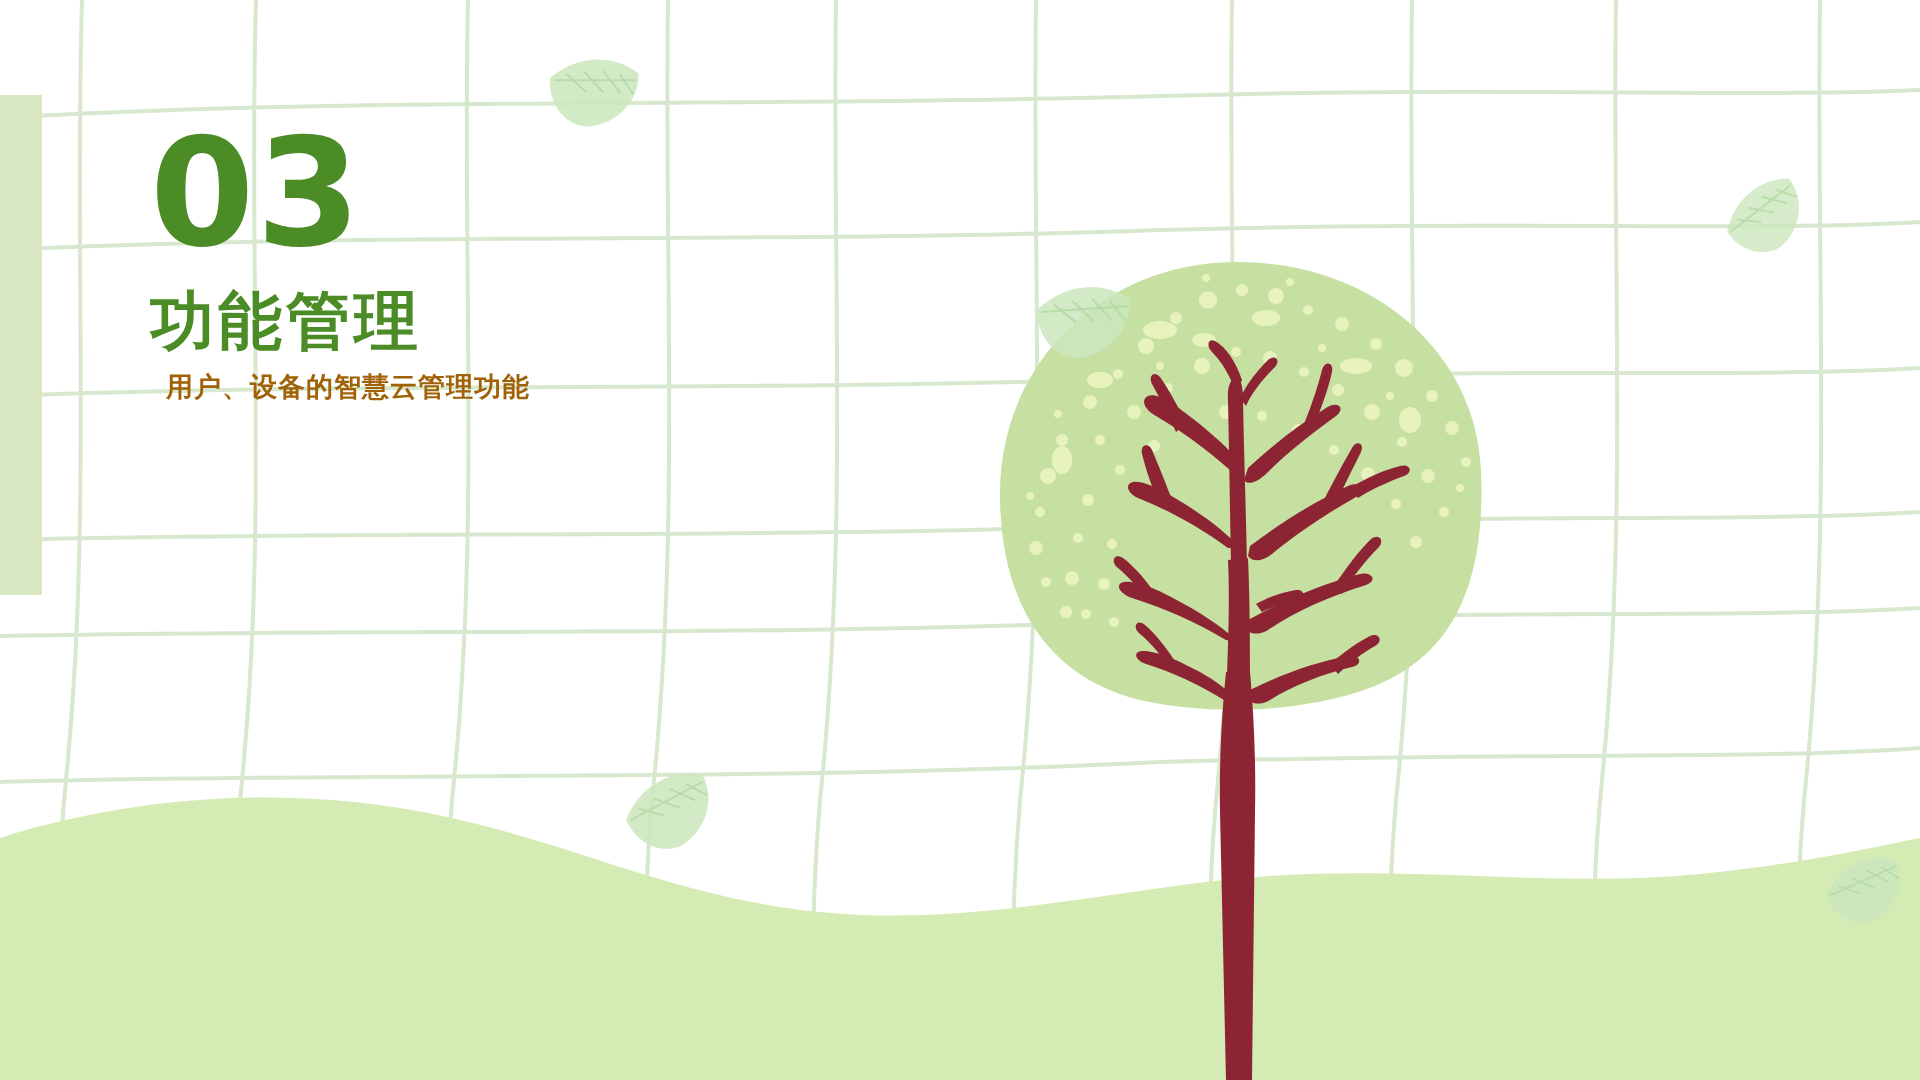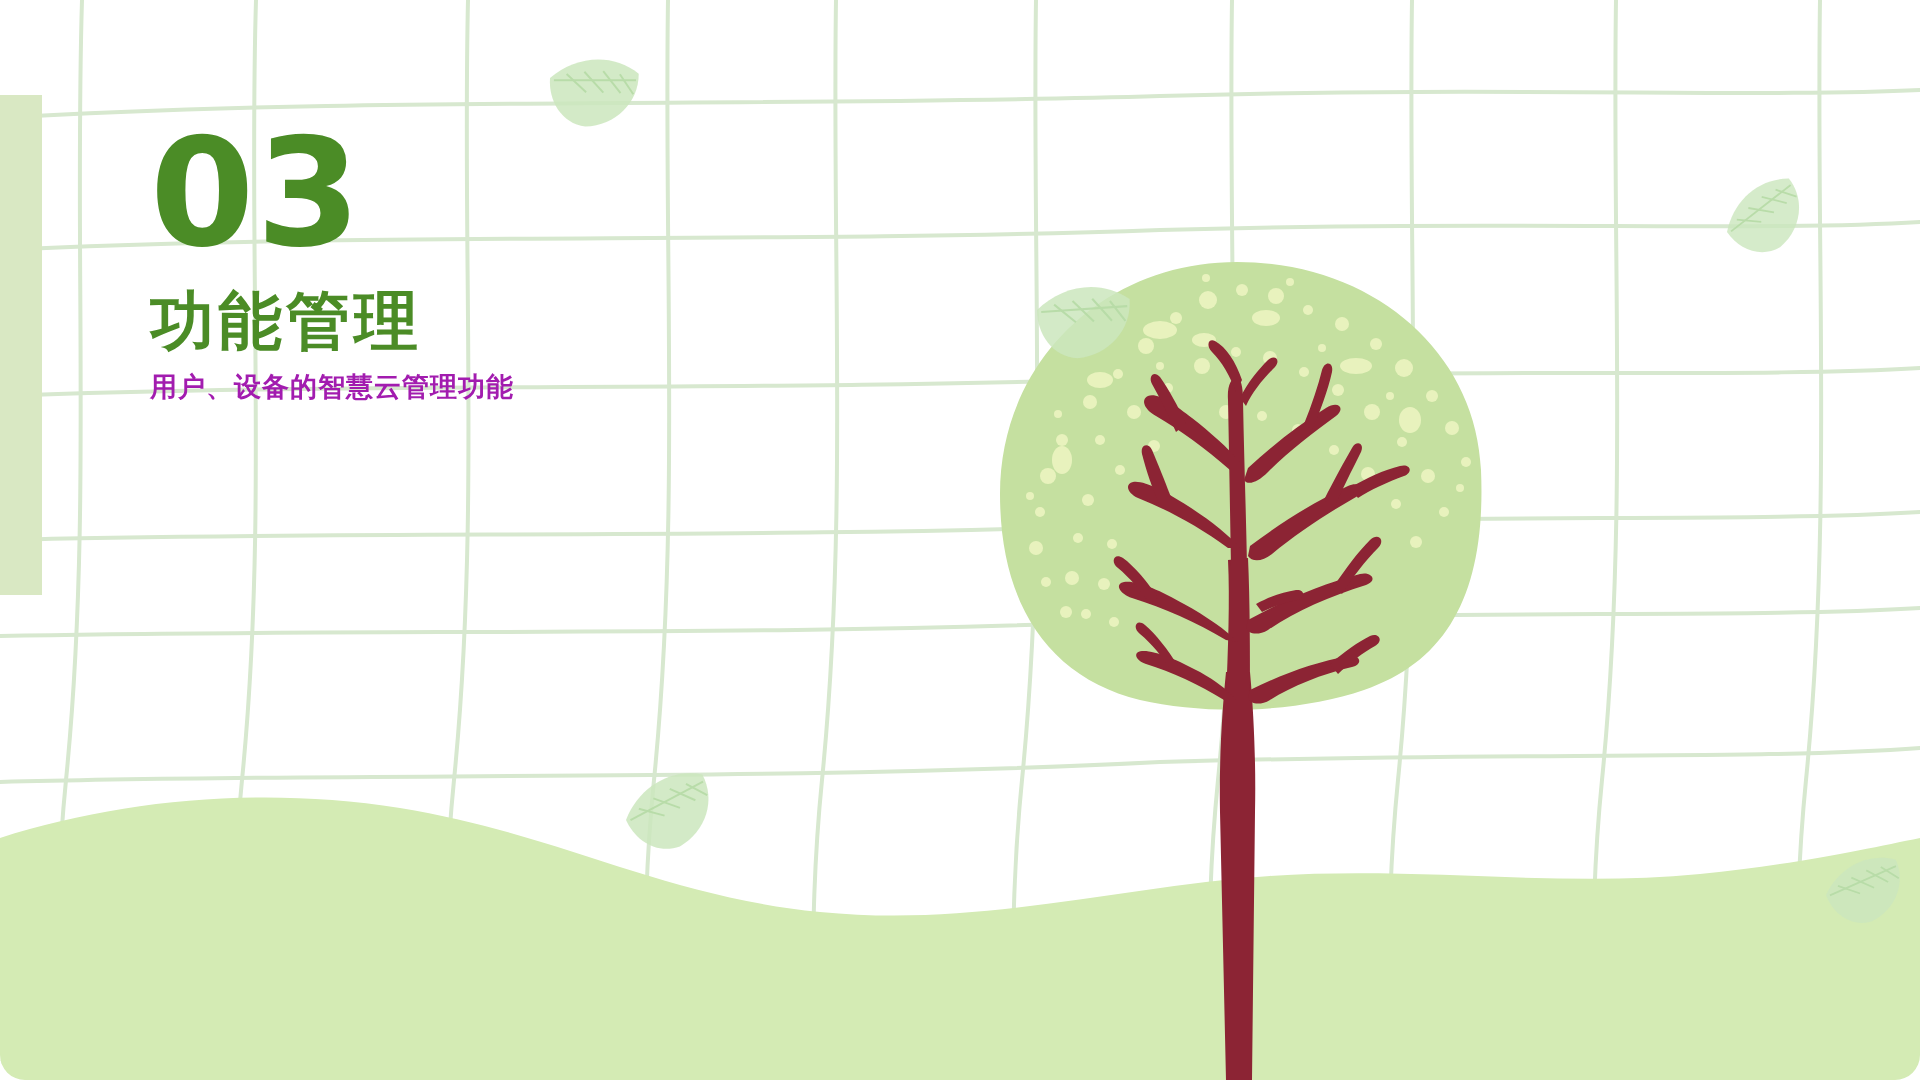--- a/index.html
+++ b/index.html
@@ -7,21 +7,20 @@
   body{
     width:1920px;height:1080px;overflow:hidden;
     background:#ffffff;
     font-family:"Liberation Sans","DejaVu Sans",sans-serif;
   }
   #slide{
     position:relative;
     width:1920px;height:1080px;
     background:#ffffff;
     overflow:hidden;
-    border-radius:25px;
   }
   
   .layer{position:absolute;top:0;left:0;width:1920px;height:1080px;}
   .layer svg{display:block;width:1920px;height:1080px;}
 
   
   #accent-bar{
     position:absolute;
     left:0px; top:95px;
     width:42px; height:500px;
@@ -47,26 +46,26 @@
     margin:0;
     margin-top:20px;
     font-size:64px;
     line-height:1.05;
     font-weight:bold;
     color:#4b8c26;
     letter-spacing:4px;
     font-family:"DejaVu Sans","Liberation Sans",sans-serif;
   }
   #section-subtitle{
-    margin:0;
+    margin:16px;
     margin-top:14px;
     font-size:27px;
     line-height:1.3;
     font-weight:bold;
-    color:#a21caf;
+    color:#a16207;
     letter-spacing:1px;
     font-family:"DejaVu Sans","Liberation Sans",sans-serif;
   }
 </style>
 </head>
 <body>
 
 <div id="slide">
 
   <div class="layer">

